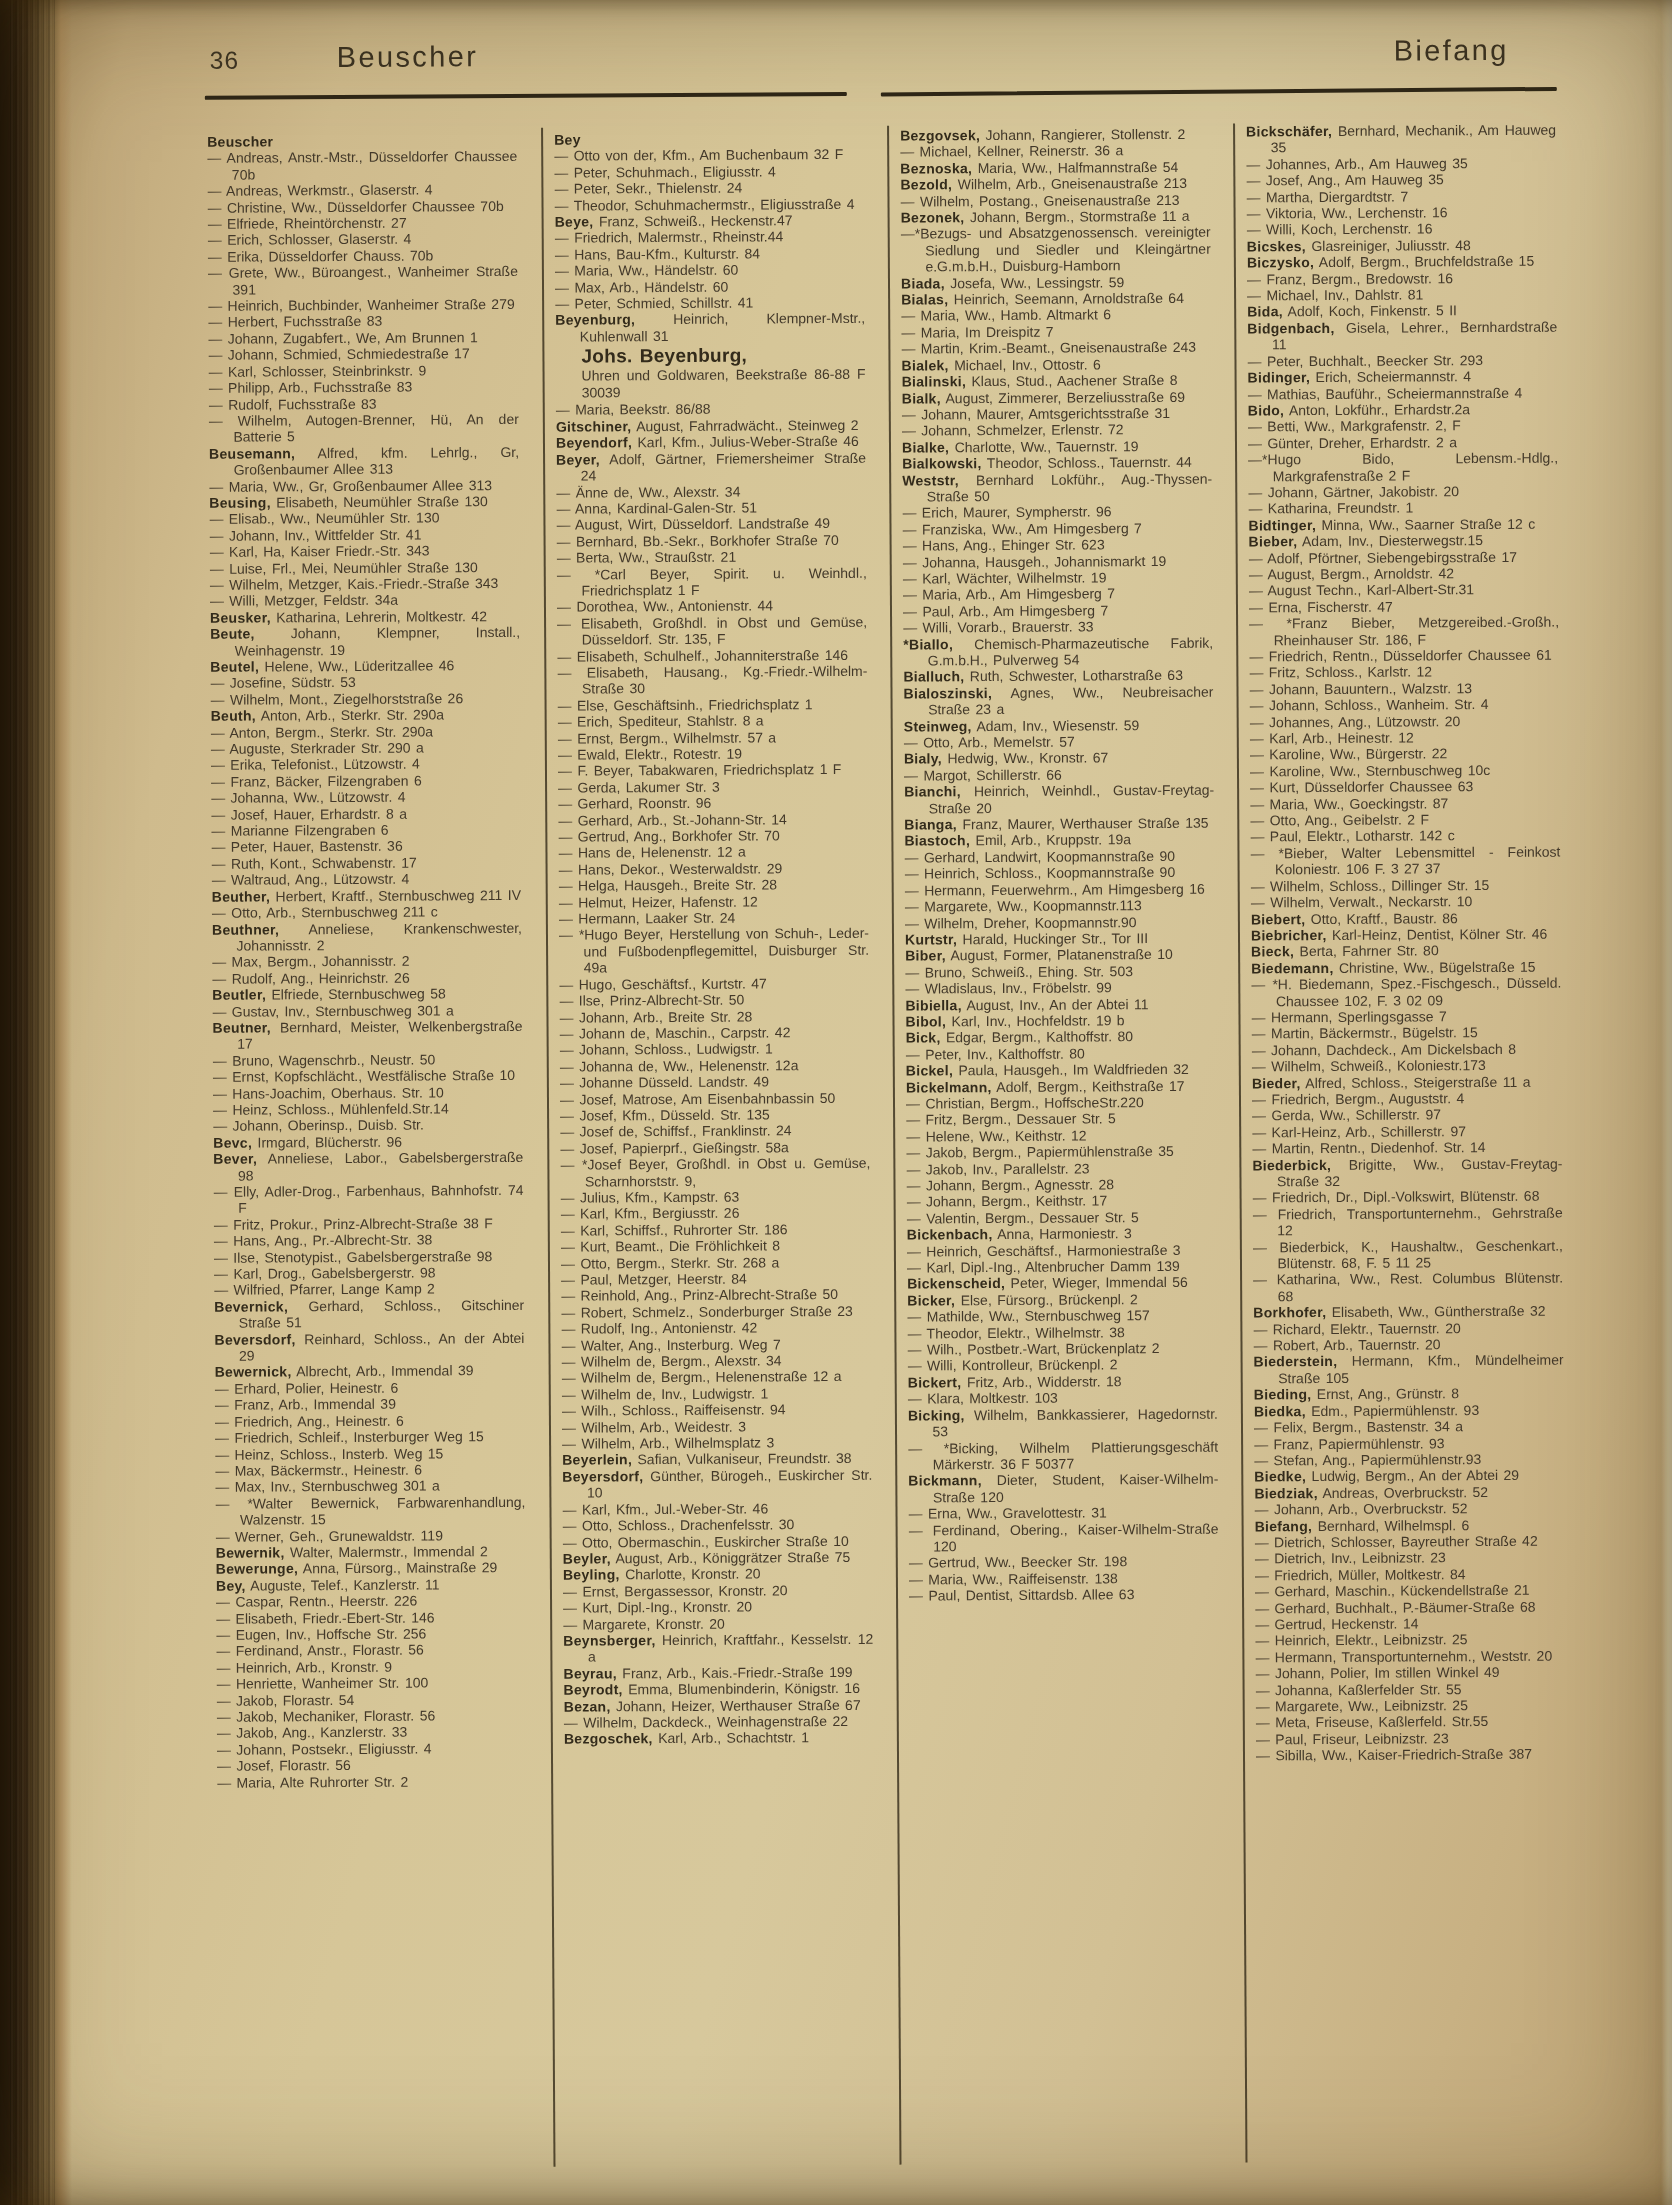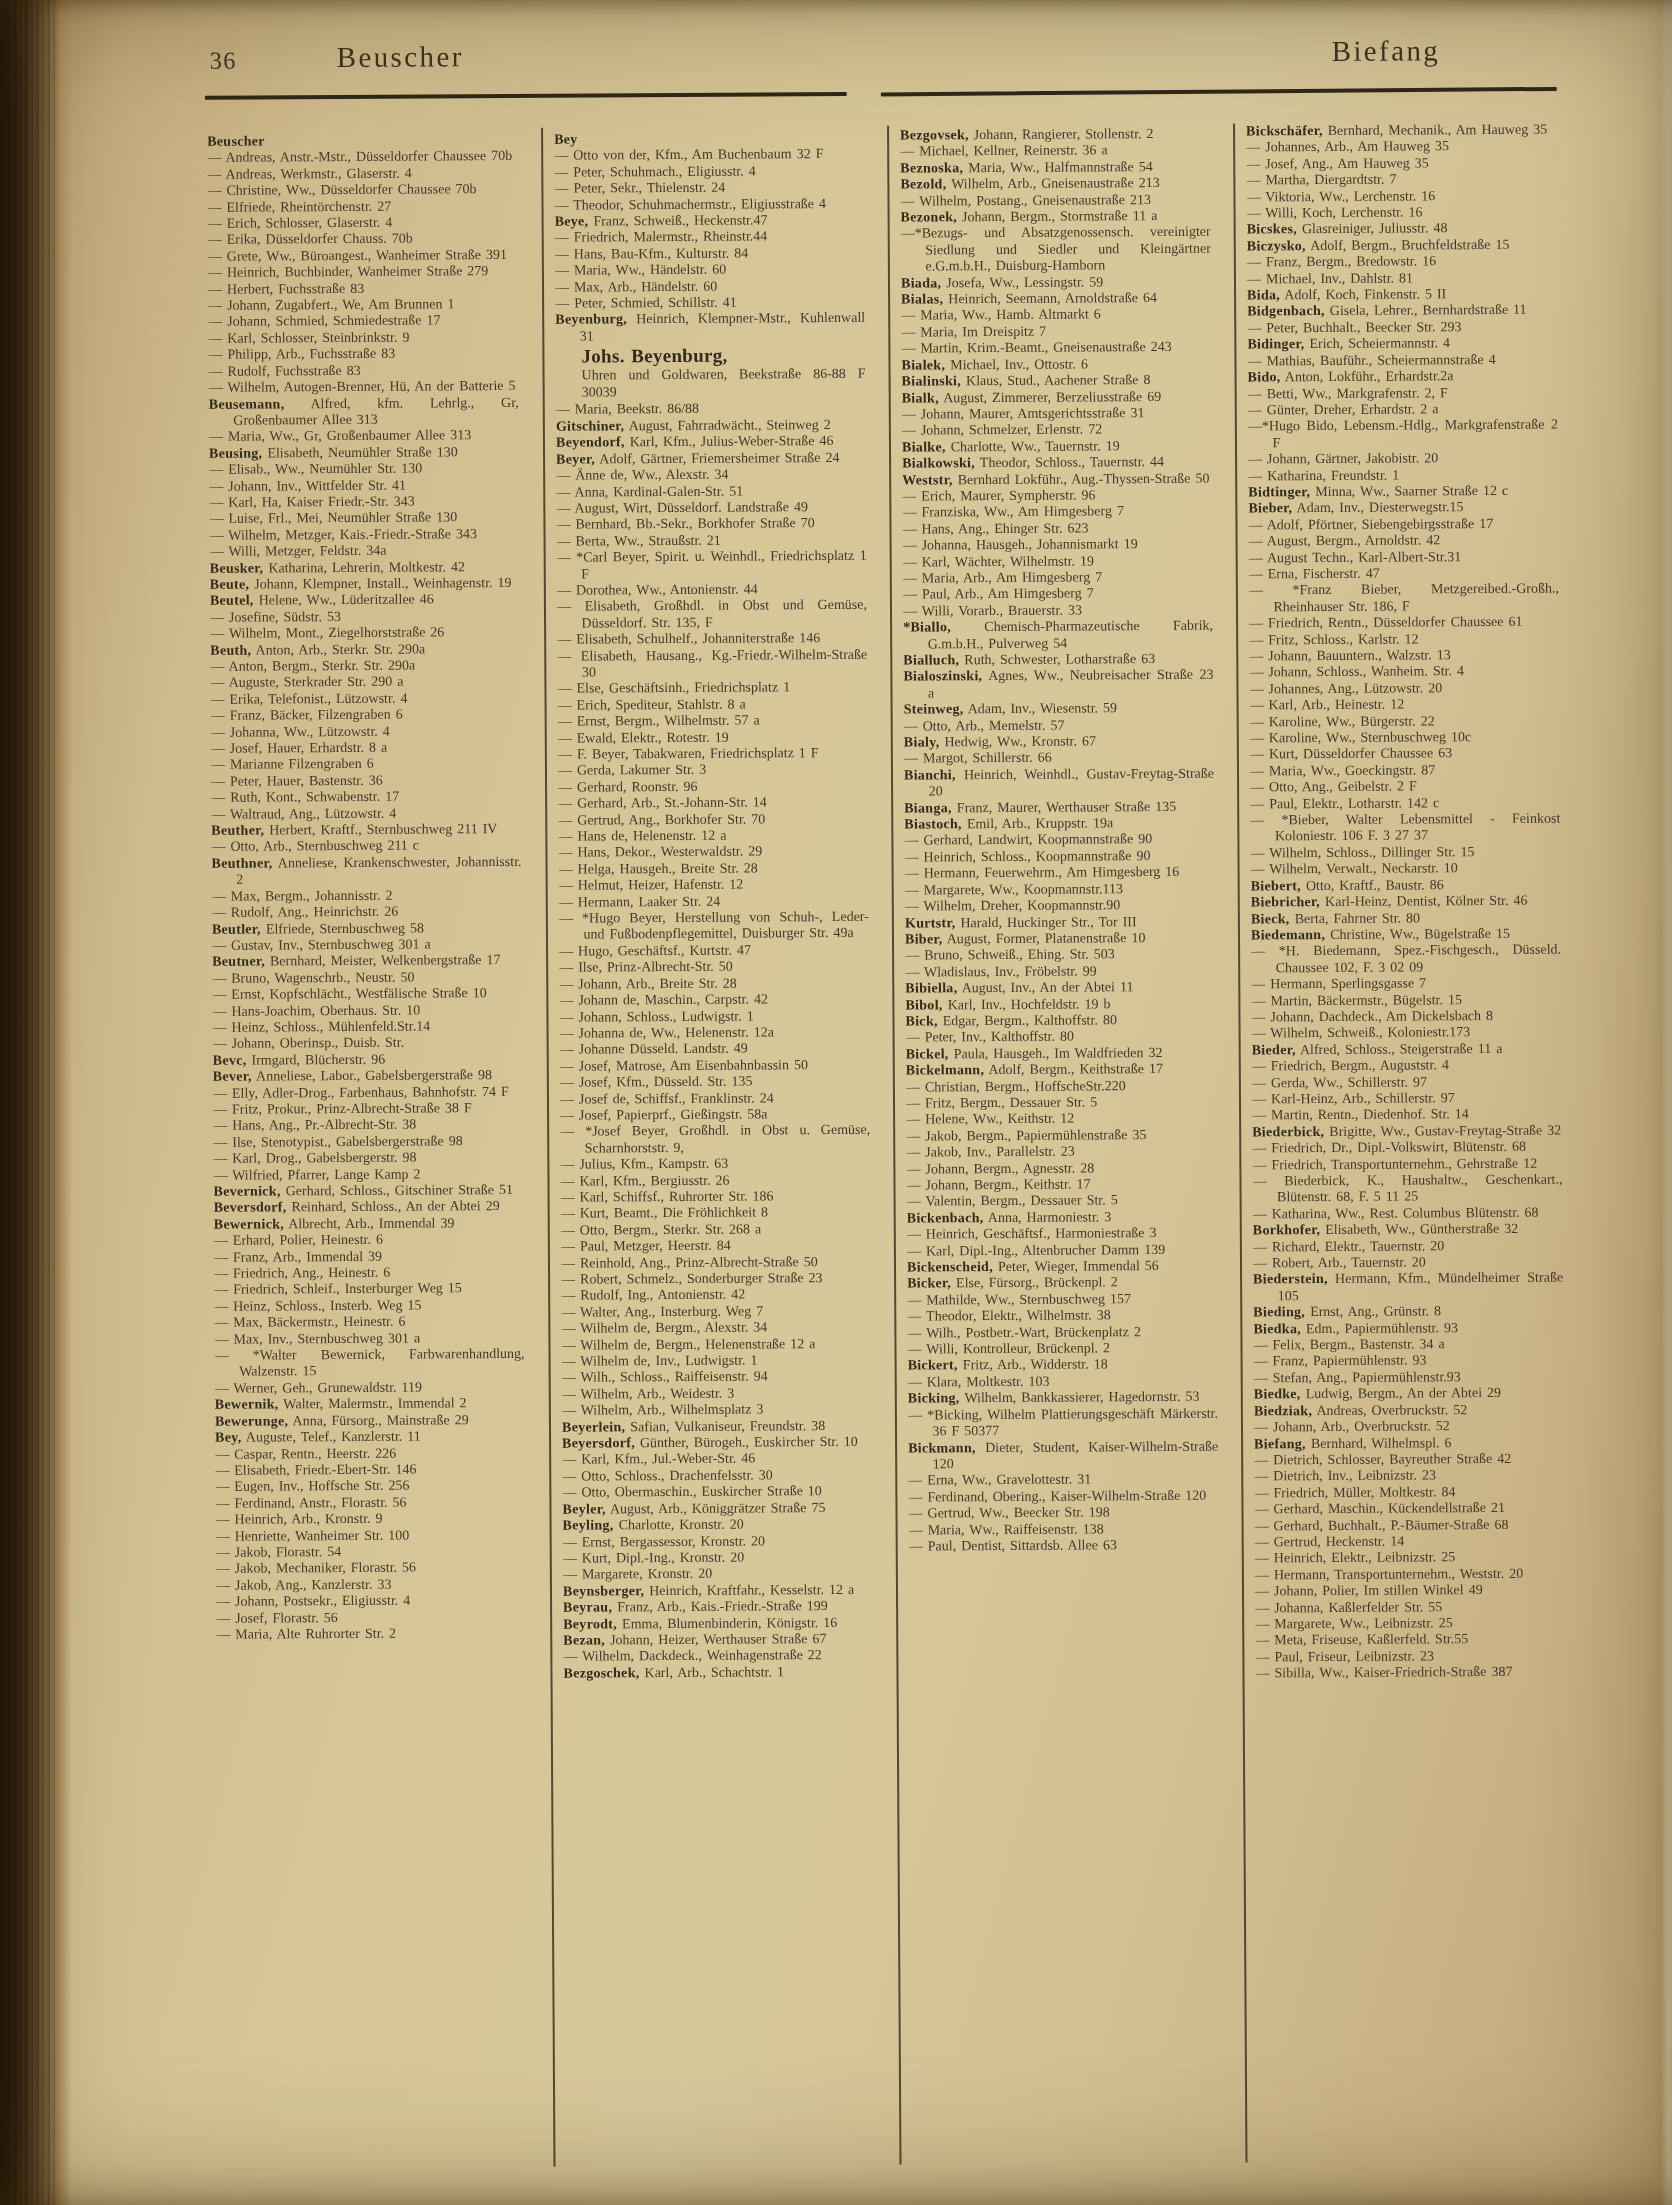--- a/index.html
+++ b/index.html
@@ -1,31 +1,31 @@
 <!DOCTYPE html>
 <html lang="de" style="font-size:9.8px"><head>
 <meta charset="utf-8">
 <style>
   html,body{margin:0;padding:0;background:#6f5c3d;}
   .page{position:relative;width:1673px;height:2205px;overflow:hidden;
     background:linear-gradient(105deg,#a88d60 0%,#c2aa7c 6%,#cfbb8d 16%,#d6c698 38%,#d7c89c 55%,#d2c094 72%,#c8b183 88%,#bda374 100%);
-    font-family:Liberation Serif, serif;color:#43392a;}
+    font-family:Liberation Sans, sans-serif;color:#43392a;}
   .page::after{content:"";position:absolute;inset:0;pointer-events:none;
     box-shadow:inset 0 0 135px rgba(70,48,14,.45), inset 0 11px 24.5px -11px rgba(40,26,6,.6), inset 0 -14.7px 37px -12.2px rgba(60,40,12,.45);}
   .binding{position:absolute;left:0;top:0;width:72px;height:100%;
     background:linear-gradient(90deg,#120d07 0px,#241a0e 13.5px,#3d2d18 27px,#63502f 40px,#8d754a 53px,#b39464 61px,rgba(179,148,100,0) 72px);}
   .binding::after{content:"";position:absolute;left:9.8px;top:0;width:45px;height:100%;opacity:.5;
     background:repeating-linear-gradient(90deg,rgba(0,0,0,.38) 0 1.2px,rgba(255,255,255,.05) 1.2px 3.1px,rgba(0,0,0,.12) 3.1px 5.5px);}
   .edge-right{position:absolute;right:0;top:0;width:12.2px;height:100%;
     background:linear-gradient(90deg,rgba(233,222,185,0),#e6dbb4 60%,#f0e8c9);}
   .tilt{position:absolute;inset:0;transform:rotate(-0.35deg);transform-origin:836px 1102px;}
   .pagenum{position:absolute;left:216px;top:43px;font-size:24.5px;letter-spacing:1.2px;color:#3c3424;}
   .hkey{position:absolute;top:38px;font-size:29px;letter-spacing:2.4px;color:#3a3222;}
   .hkey.left{left:343px;}
-  .hkey.right{left:1338px;}
+  .hkey.right{left:1400px;}
   .rule{position:absolute;top:92px;height:4.3px;background:#2e2717;border-radius:1.2px;}
   .rule.left{left:211px;width:642px;}
   .rule.right{left:887px;width:676px;transform:rotate(-0.12deg);}
   .vline{position:absolute;top:126px;height:2039px;width:1.8px;background:rgba(47,38,21,.78);}
   .v1{left:547px;}.v2{left:893px;}.v3{left:1239px;}
   .col{position:absolute;top:130px;width:310px;height:2039px;overflow:hidden;
     font-size:14px;line-height:16.4px;text-align:justify;word-spacing:1.5px;}
   .c1{left:213px;}.c2{left:560px;}.c3{left:906px;top:128px;}.c4{left:1252px;top:126px;}
   .entry{margin:0;padding-left:24.5px;text-indent:-24.5px;}
   .hw{font-weight:bold;color:#332b1b;letter-spacing:0.3px;}

